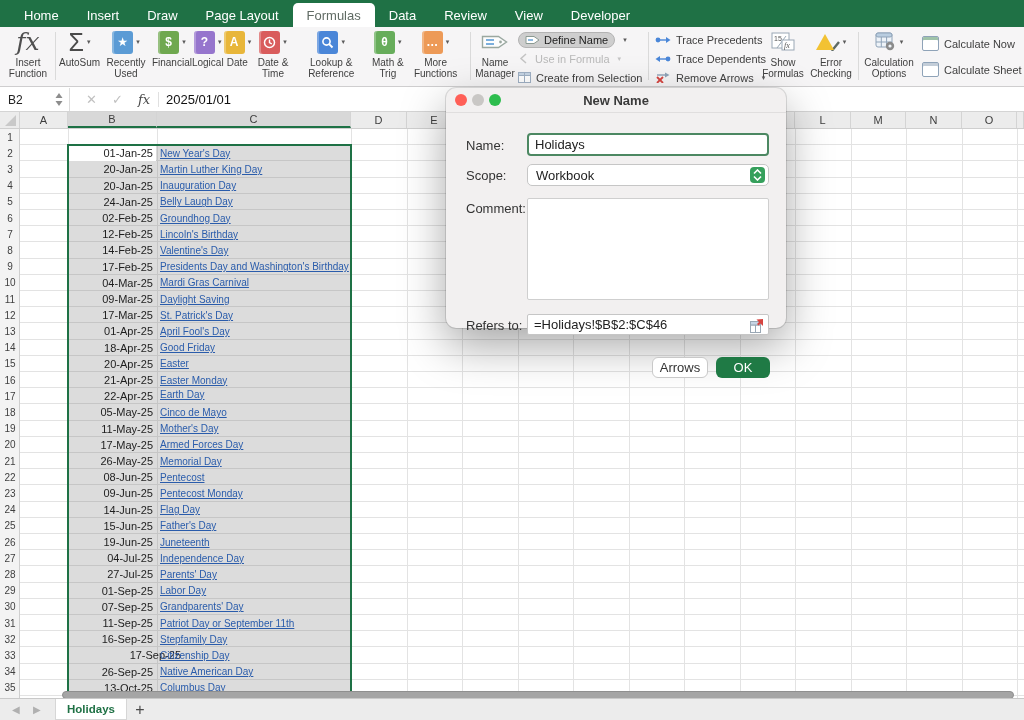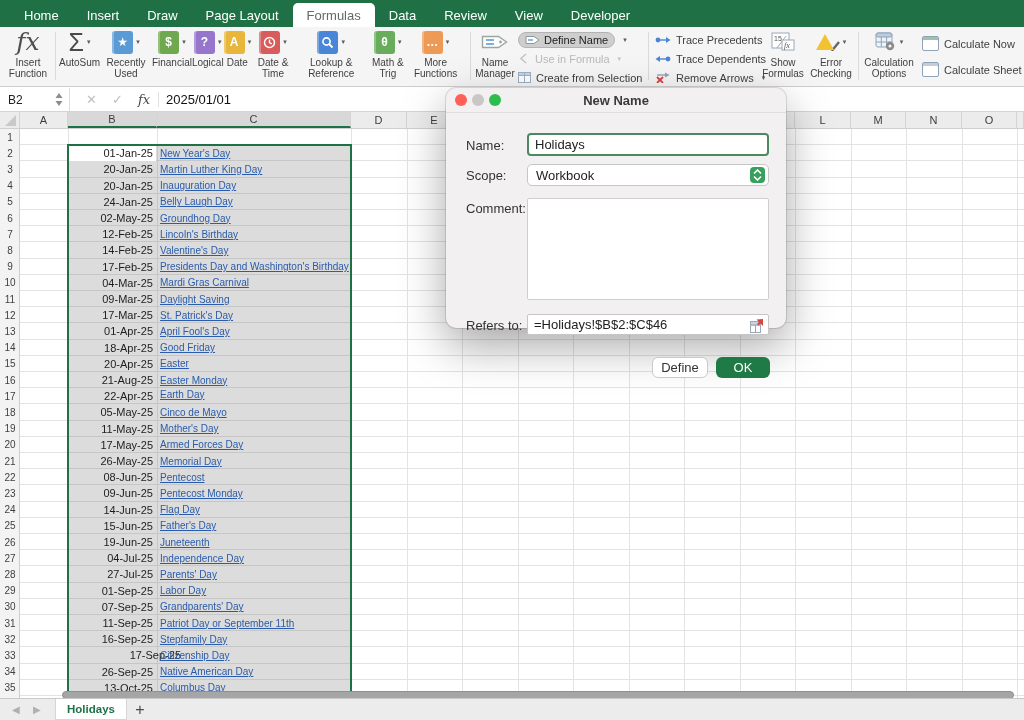--- a/index.html
+++ b/index.html
@@ -366,21 +366,21 @@
       <div class="rownum" style="top: 32.4px;">3</div>
       <div class="datecell" style="top: 32.4px;">20-Jan-25</div>
       <div class="holidaylink" style="top: 32.4px;">Martin Luther King Day</div>
       <div class="rownum" style="top: 48.6px;">4</div>
       <div class="datecell" style="top: 48.6px;">20-Jan-25</div>
       <div class="holidaylink" style="top: 48.6px;">Inauguration Day</div>
       <div class="rownum" style="top: 64.8px;">5</div>
       <div class="datecell" style="top: 64.8px;">24-Jan-25</div>
       <div class="holidaylink" style="top: 64.8px;">Belly Laugh Day</div>
       <div class="rownum" style="top: 81px;">6</div>
-      <div class="datecell" style="top: 81px;">02-May-25</div>
+      <div class="datecell" style="top: 81px;">02-Feb-25</div>
       <div class="holidaylink" style="top: 81px;">Groundhog Day</div>
       <div class="rownum" style="top: 97.2px;">7</div>
       <div class="datecell" style="top: 97.2px;">12-Feb-25</div>
       <div class="holidaylink" style="top: 97.2px;">Lincoln's Birthday</div>
       <div class="rownum" style="top: 113.4px;">8</div>
       <div class="datecell" style="top: 113.4px;">14-Feb-25</div>
       <div class="holidaylink" style="top: 113.4px;">Valentine's Day</div>
       <div class="rownum" style="top: 129.6px;">9</div>
       <div class="datecell" style="top: 129.6px;">17-Feb-25</div>
       <div class="holidaylink" style="top: 129.6px;">Presidents Day and Washington's Birthday</div>
@@ -396,21 +396,21 @@
       <div class="rownum" style="top: 194.4px;">13</div>
       <div class="datecell" style="top: 194.4px;">01-Apr-25</div>
       <div class="holidaylink" style="top: 194.4px;">April Fool's Day</div>
       <div class="rownum" style="top: 210.6px;">14</div>
       <div class="datecell" style="top: 210.6px;">18-Apr-25</div>
       <div class="holidaylink" style="top: 210.6px;">Good Friday</div>
       <div class="rownum" style="top: 226.8px;">15</div>
       <div class="datecell" style="top: 226.8px;">20-Apr-25</div>
       <div class="holidaylink" style="top: 226.8px;">Easter</div>
       <div class="rownum" style="top: 243px;">16</div>
-      <div class="datecell" style="top: 243px;">21-Aug-25</div>
+      <div class="datecell" style="top: 243px;">21-Apr-25</div>
       <div class="holidaylink" style="top: 243px;">Easter Monday</div>
       <div class="rownum" style="top: 259.2px;">17</div>
       <div class="datecell" style="top: 259.2px;">22-Apr-25</div>
       <div class="holidaylink" style="top: 257px;">Earth Day</div>
       <div class="rownum" style="top: 275.4px;">18</div>
       <div class="datecell" style="top: 275.4px;">05-May-25</div>
       <div class="holidaylink" style="top: 275.4px;">Cinco de Mayo</div>
       <div class="rownum" style="top: 291.6px;">19</div>
       <div class="datecell" style="top: 291.6px;">11-May-25</div>
       <div class="holidaylink" style="top: 291.6px;">Mother's Day</div>
@@ -507,17 +507,17 @@
         <svg width="15" height="15" viewBox="0 0 15 15">
           <rect x="0.5" y="3.5" width="10" height="11" fill="#fff" stroke="#9aa8b5"></rect>
           <line x1="0.5" y1="7" x2="10.5" y2="7" stroke="#9aa8b5"></line>
           <line x1="5.5" y1="3.5" x2="5.5" y2="14.5" stroke="#9aa8b5"></line>
           <rect x="0.5" y="3.5" width="10" height="3.5" fill="#c6d4e4" stroke="#9aa8b5"></rect>
           <path d="M14 1 L14 8 L11.5 5.5 L9.5 7.5 L8 6 L10 4 L7.5 1.5 z" fill="#d64541" transform="translate(-1,0)"></path>
         </svg>
       </span>
     </div>
 
-    <div class="dbtn" id="btn-cancel">Define</div>
+    <div class="dbtn" id="btn-cancel">Arrows</div>
     <div class="dbtn" id="btn-ok">OK</div>
   </div>
 
 </div>
 
 </body></html>

